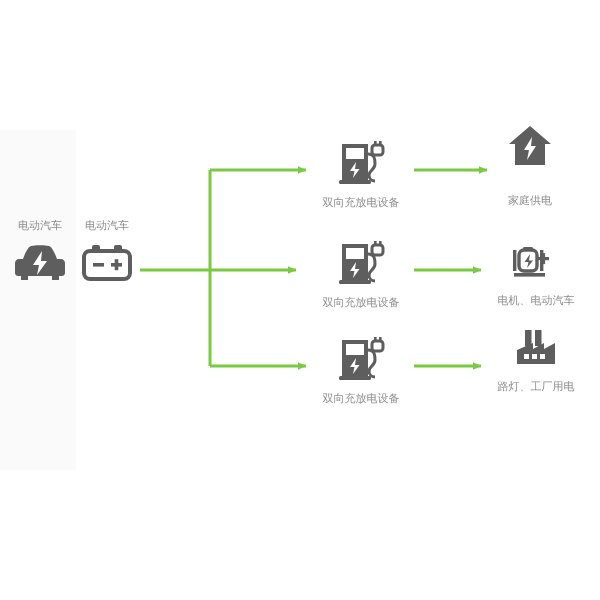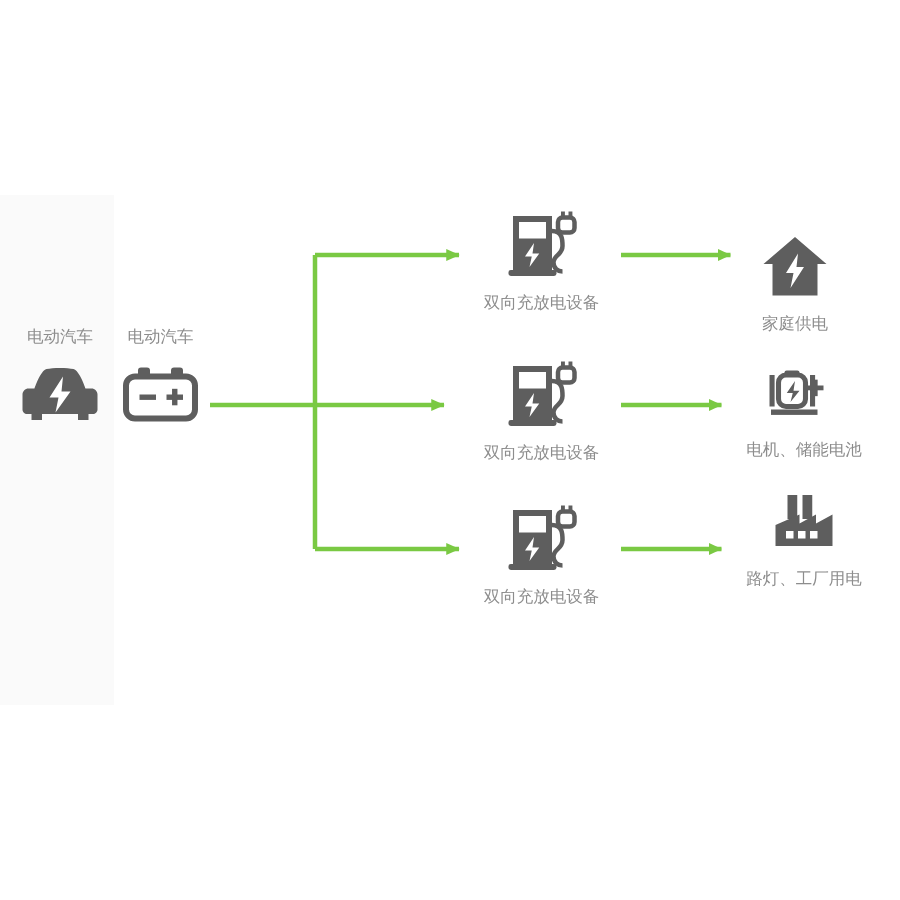--- a/index.html
+++ b/index.html
@@ -138,21 +138,21 @@
         <path d="M20,22 L14,31 L18.5,31 L17,38 L23.5,29 L19,29 Z" fill="#ffffff"></path>
         <path d="M32,14 C39,14 39,20 39,24 C39,30 33,30 33,35 C33,39 36,41 39,41" fill="none" stroke="#5e5e5e" stroke-width="3"></path>
         <rect x="36" y="5" width="11" height="10" rx="3" fill="none" stroke="#5e5e5e" stroke-width="3"></rect>
         <rect x="38" y="1" width="2.6" height="5" fill="#5e5e5e"></rect>
         <rect x="43" y="1" width="2.6" height="5" fill="#5e5e5e"></rect>
       </svg>
     </div>
     <div class="node-label dn-label">双向充放电设备</div>
   </div>
 
-  <div class="node" style="left:489px; top:156px; width:82px;">
+  <div class="node" style="left:489px; top:124px; width:82px;gap:16px;">
     <div class="icon-box">
       <svg width="46" height="44" viewBox="0 0 46 44">
         <path d="M23,2 L44,20 L38,20 L38,41 L8,41 L8,20 L2,20 Z" fill="#5e5e5e"></path>
         <path d="M25,13 L17,26 L22,26 L20,36 L29,22 L24,22 Z" fill="#ffffff"></path>
       </svg>
     </div>
     <div class="node-label dn-label">家庭供电</div>
   </div>
 
   <div class="node" style="left:310px; top:240px; width:102px;">
@@ -177,21 +177,21 @@
         <rect x="12" y="7" width="10" height="4" rx="1.4" fill="#5e5e5e"></rect>
         <rect x="8" y="10" width="18" height="21" rx="5" fill="none" stroke="#5e5e5e" stroke-width="3.4"></rect>
         <path d="M19,14 L13.5,22 L17.5,22 L16,28 L22,20.5 L18,20.5 Z" fill="#5e5e5e"></path>
         <rect x="2" y="10" width="3.4" height="21" fill="#5e5e5e"></rect>
         <rect x="29" y="10" width="3.4" height="21" fill="#5e5e5e"></rect>
         <rect x="27" y="17" width="11" height="3.2" fill="#5e5e5e"></rect>
         <rect x="30.9" y="13.1" width="3.2" height="11" fill="#5e5e5e"></rect>
         <rect x="3" y="33" width="31" height="3.6" fill="#5e5e5e"></rect>
       </svg>
     </div>
-    <div class="node-label dn-label">电机、储能电池</div>
+    <div class="node-label dn-label">电机、电动汽车</div>
   </div>
 
   <div class="node" style="left:310px; top:336px; width:102px;">
     <div class="icon-box">
       <svg width="50" height="46" viewBox="0 0 50 46">
         <rect x="6" y="4" width="26" height="38" fill="#5e5e5e"></rect>
         <rect x="3" y="40" width="32" height="4" rx="1.6" fill="#5e5e5e"></rect>
         <rect x="10" y="8" width="18" height="11" fill="#ffffff"></rect>
         <path d="M20,22 L14,31 L18.5,31 L17,38 L23.5,29 L19,29 Z" fill="#ffffff"></path>
         <path d="M32,14 C39,14 39,20 39,24 C39,30 33,30 33,35 C33,39 36,41 39,41" fill="none" stroke="#5e5e5e" stroke-width="3"></path>

